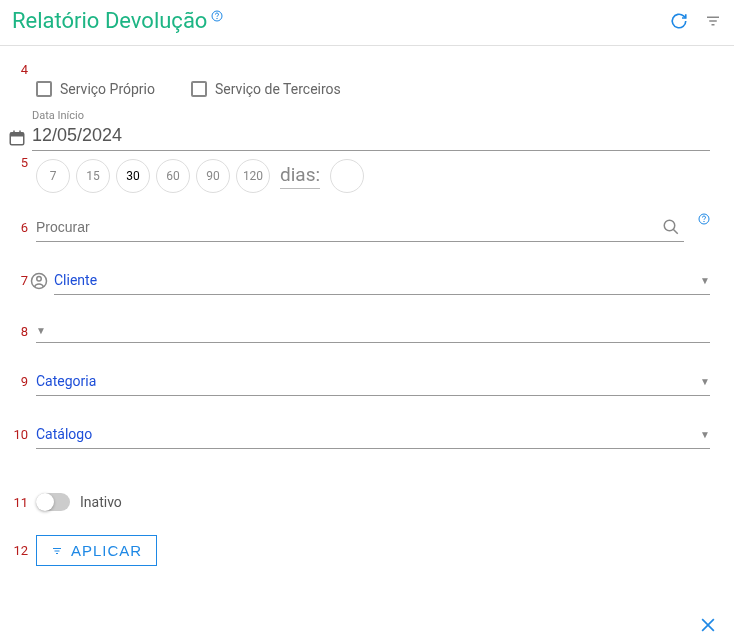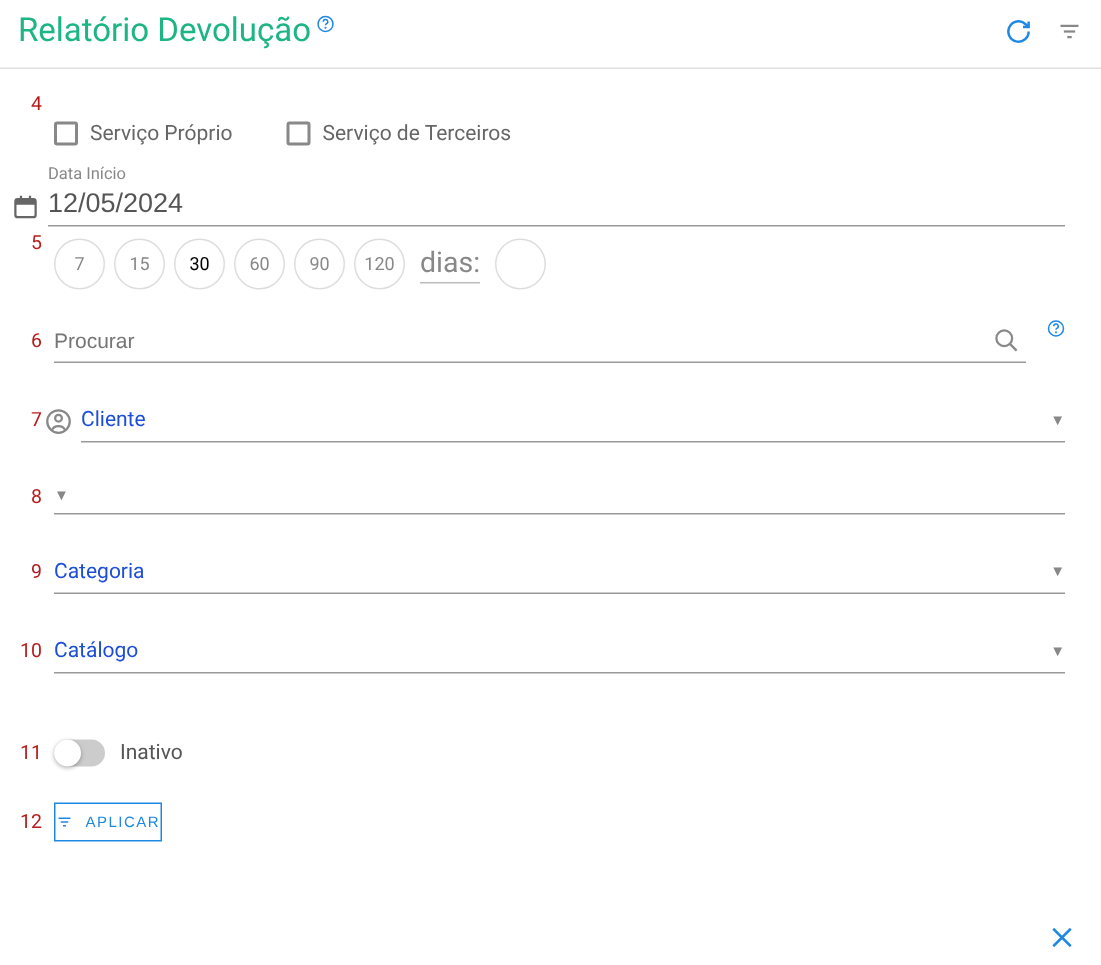--- a/index.html
+++ b/index.html
@@ -42,21 +42,21 @@
     
     .select-row { flex: 1; display: flex; align-items: center; border-bottom: 1px solid #999; padding: 6px 0; cursor: pointer; }
     .select-label { flex: 1; color: #1d4ed8; font-size: 14px; }
     .dropdown-arrow { color: #888; font-size: 10px; }
     .person-icon { color: #888; margin-right: 6px; }
     
     .toggle-row { display: flex; align-items: center; gap: 10px; padding-left: 0; }
     .toggle { width: 34px; height: 18px; background: #ccc; border-radius: 10px; position: relative; cursor: pointer; }
     .toggle-thumb { width: 18px; height: 18px; background: #fff; border-radius: 50%; position: absolute; left: 0; top: 0; box-shadow: 0 1px 3px rgba(0,0,0,0.3); }
     
-    .apply-btn { display: inline-flex; align-items: center; gap: 8px; border: 1px solid #1e88e5; color: #1e88e5; background: #fff; padding: 6px 0; font-size: 10px; letter-spacing: 1px; cursor: pointer; }
+    .apply-btn { display: inline-flex; align-items: center; gap: 8px; border: 1px solid #1e88e5; color: #1e88e5; background: #fff; padding: 6px 14px; font-size: 15px; letter-spacing: 1px; cursor: pointer; }
     .apply-icon { font-size: 12px; }
     
     .close-btn { position: absolute; bottom: 8px; right: 16px; color: #1e88e5; font-size: 20px; cursor: pointer; }
     
     .section-gap { height: 16px; }
     .section-gap-lg { height: 36px; }
     
     svg { display: block; }
   </style>
 </head>

